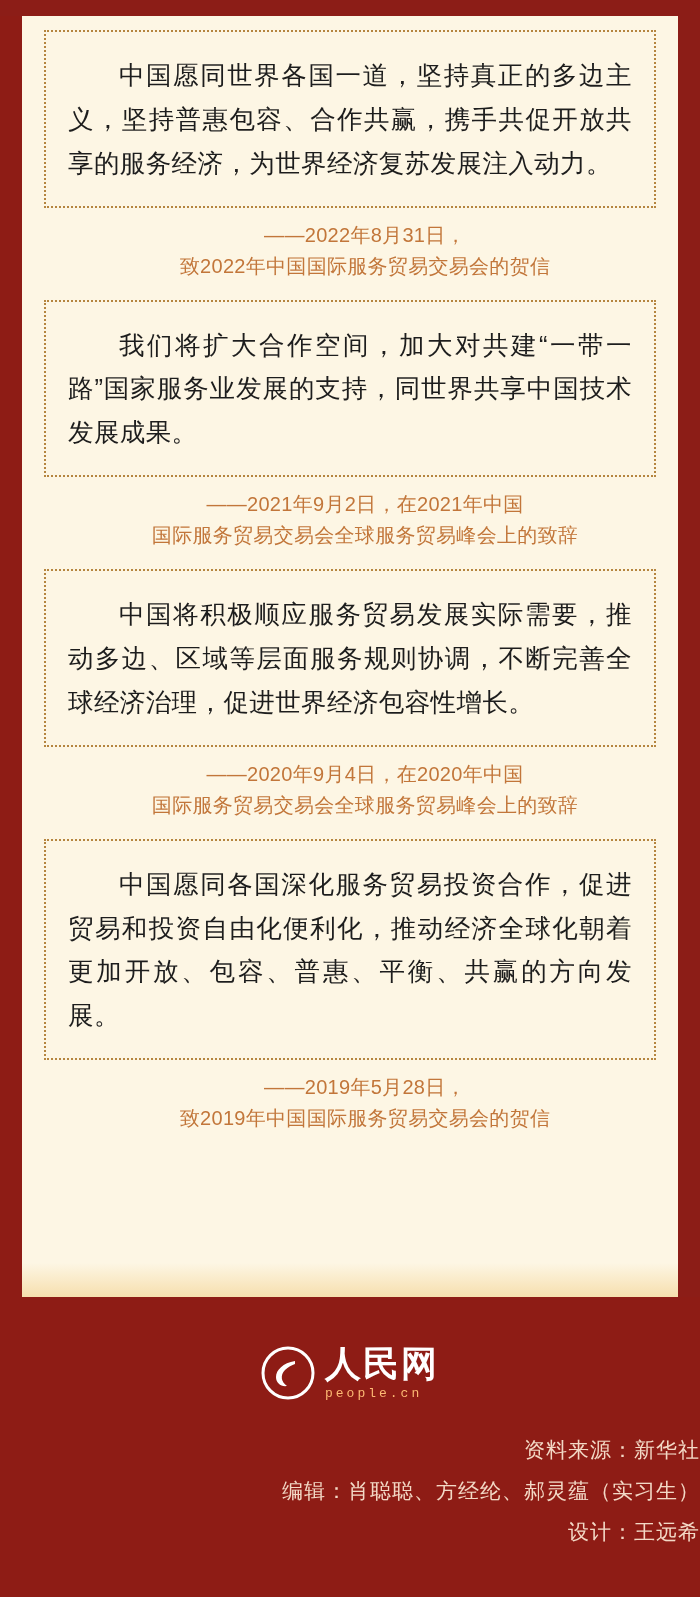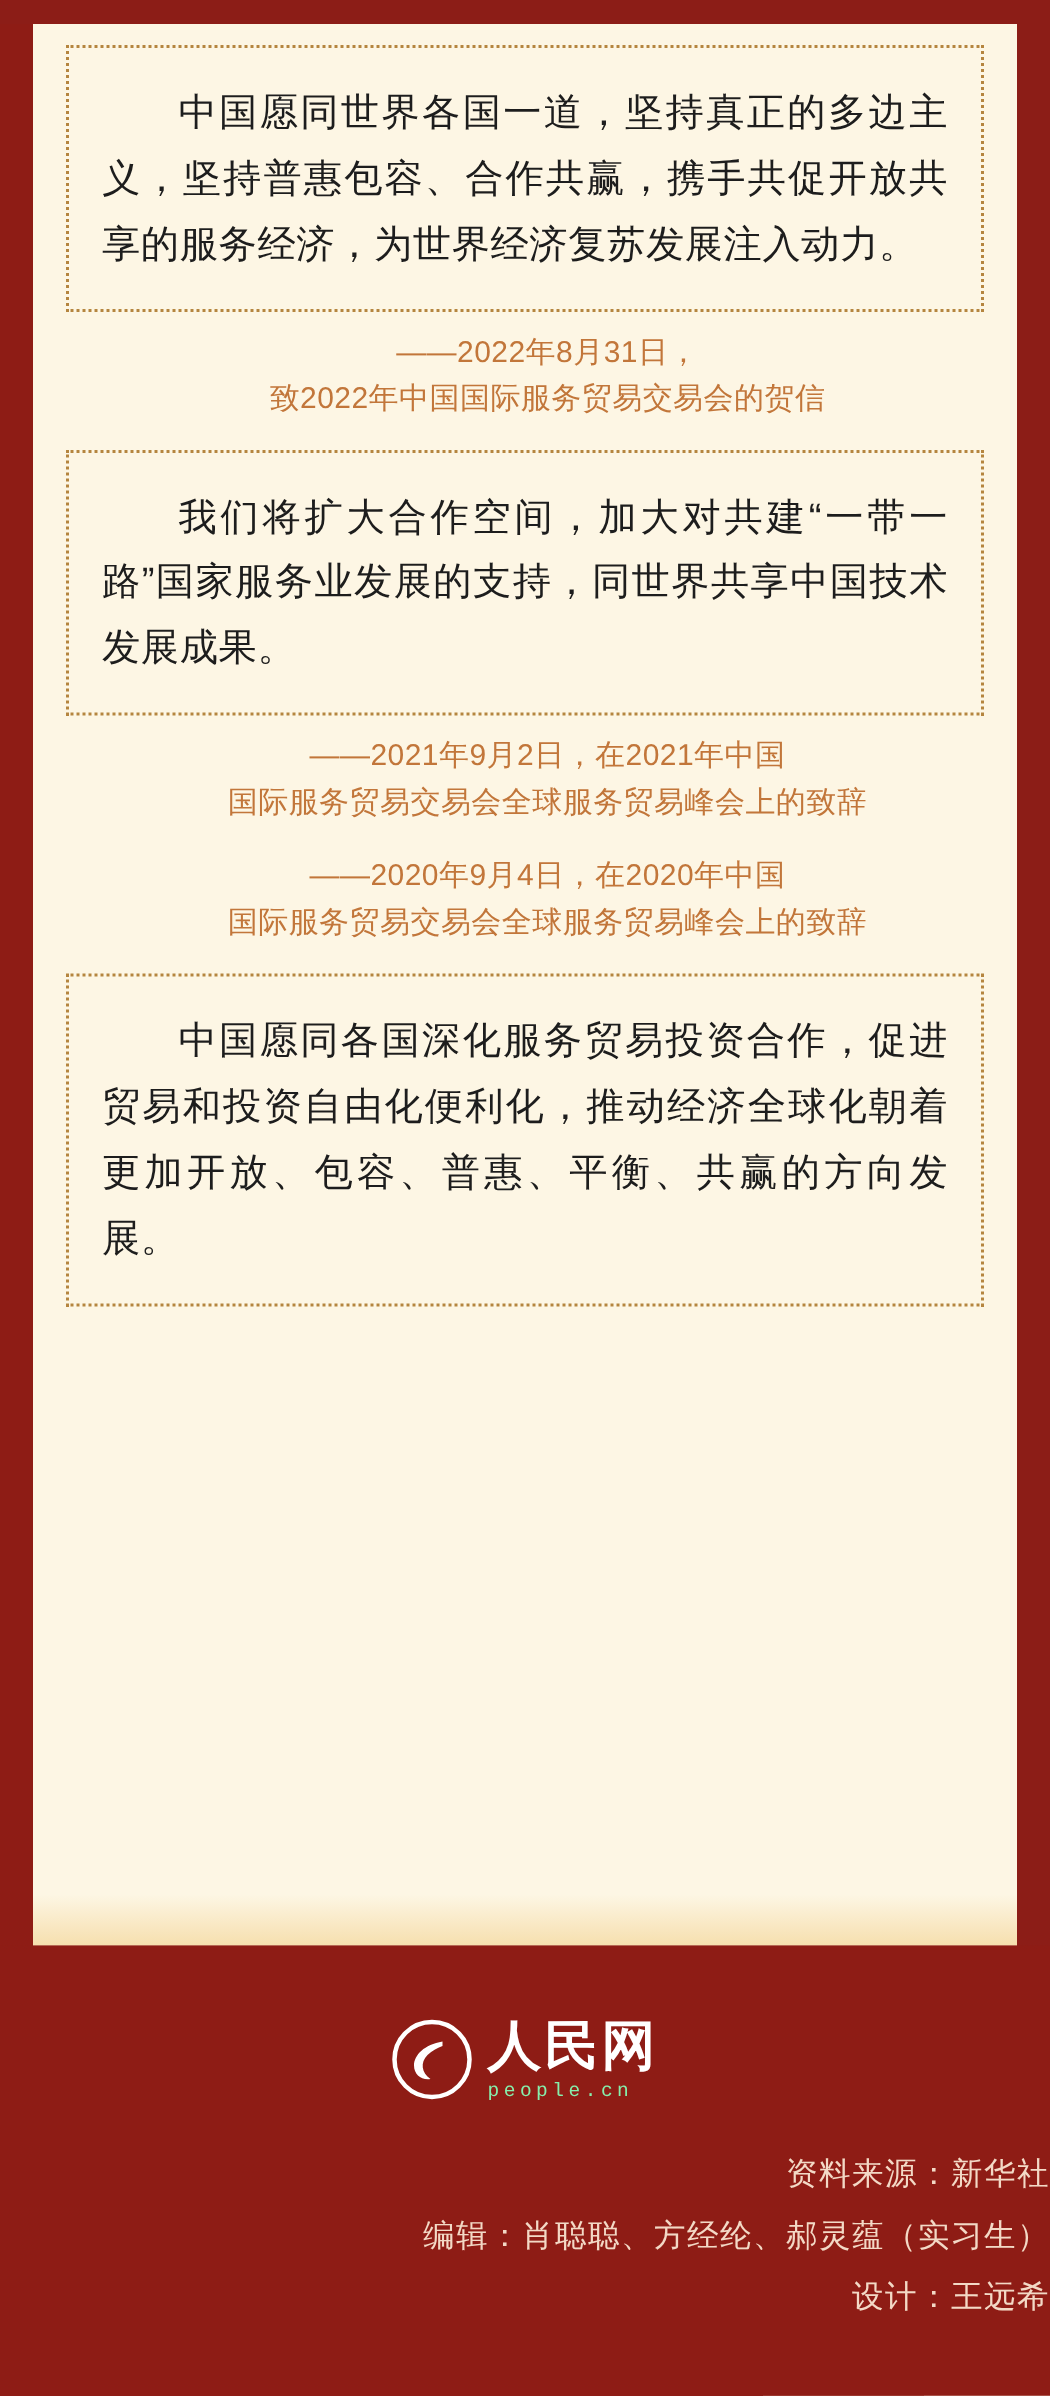--- a/index.html
+++ b/index.html
@@ -107,21 +107,21 @@
     line-height: 1;
   }
   .logo-cn {
     color: #ffffff;
     font-size: 36px;
     font-weight: bold;
     letter-spacing: 2px;
     font-family: "Liberation Serif", "DejaVu Serif", serif;
   }
   .logo-en {
-    color: #86efac;
+    color: #fdba74;
     font-size: 13px;
     letter-spacing: 3px;
     margin-top: 5px;
     font-family: "Liberation Mono", "DejaVu Sans Mono", monospace;
   }
   .credits {
     margin-top: 26px;
   }
   .credit-line {
     color: #f3d9c6;
@@ -152,29 +152,36 @@
         <div class="quote-body">
           <div class="quote-text">我们将扩大合作空间，加大对共建“一带一路”国家服务业发展的支持，同世界共享中国技术发展成果。</div>
         </div>
         <div class="quote-source">
           <span class="src-line">——2021年9月2日，在2021年中国</span>
           <span class="src-line">国际服务贸易交易会全球服务贸易峰会上的致辞</span>
         </div>
       </div>
 
       <div class="quote-block">
+        <div class="quote-body">
+          <div class="quote-text">中国将积极顺应服务贸易发展实际需要，推动多边、区域等层面服务规则协调，不断完善全球经济治理，促进世界经济包容性增长。</div>
+        </div>
         <div class="quote-source">
           <span class="src-line">——2020年9月4日，在2020年中国</span>
           <span class="src-line">国际服务贸易交易会全球服务贸易峰会上的致辞</span>
         </div>
       </div>
 
       <div class="quote-block">
         <div class="quote-body">
           <div class="quote-text">中国愿同各国深化服务贸易投资合作，促进贸易和投资自由化便利化，推动经济全球化朝着更加开放、包容、普惠、平衡、共赢的方向发展。</div>
+        </div>
+        <div class="quote-source">
+          <span class="src-line">——2019年5月28日，</span>
+          <span class="src-line">致2019年中国国际服务贸易交易会的贺信</span>
         </div>
       </div>
 
     </div>
   </div>
 
   <div class="footer">
     <div class="logo">
       <span class="logo-mark">
         <svg width="54" height="54" viewBox="0 0 54 54">

